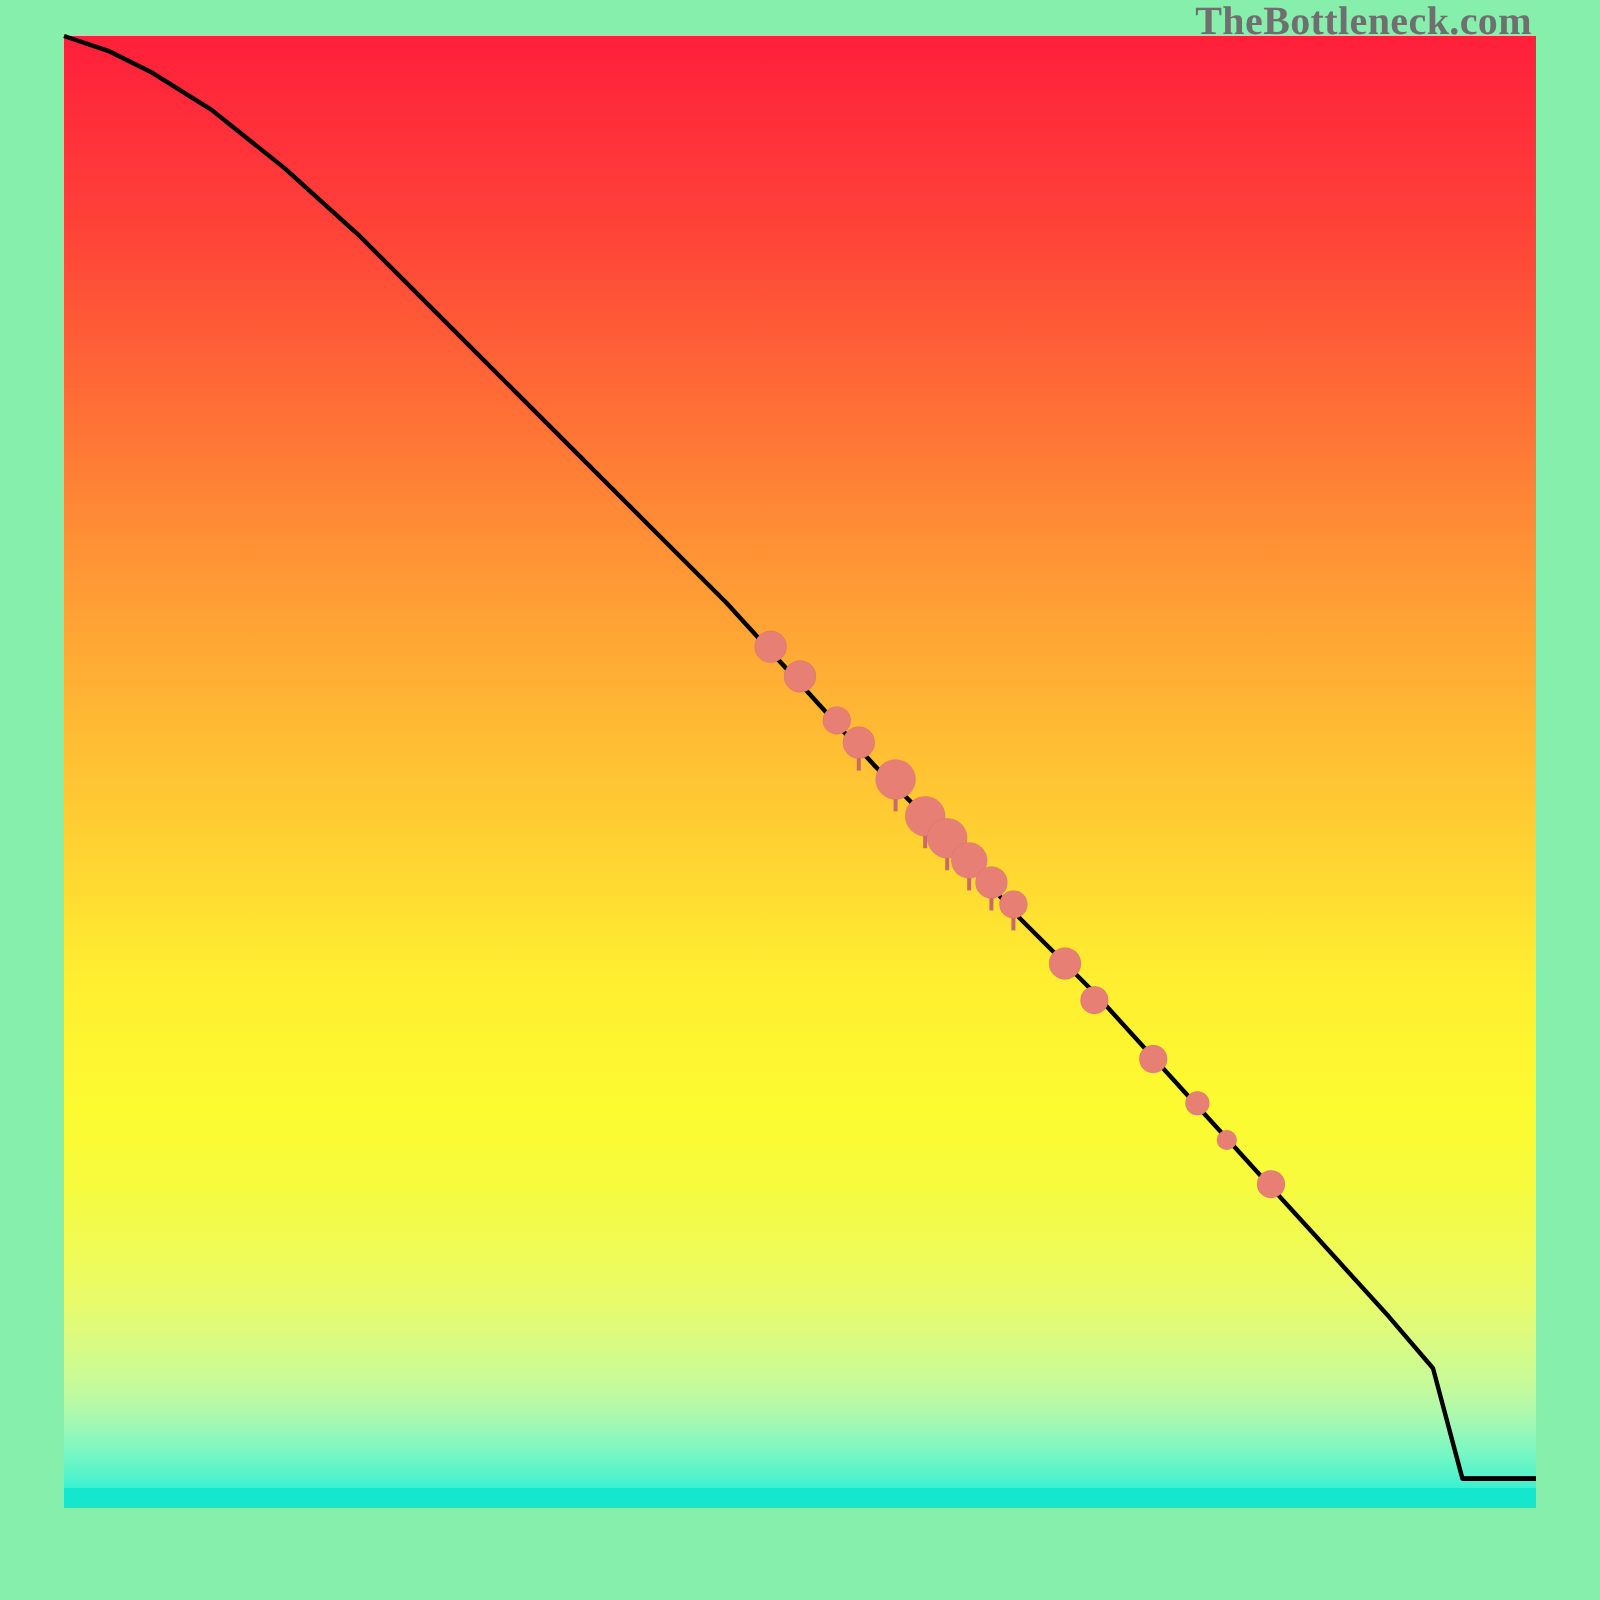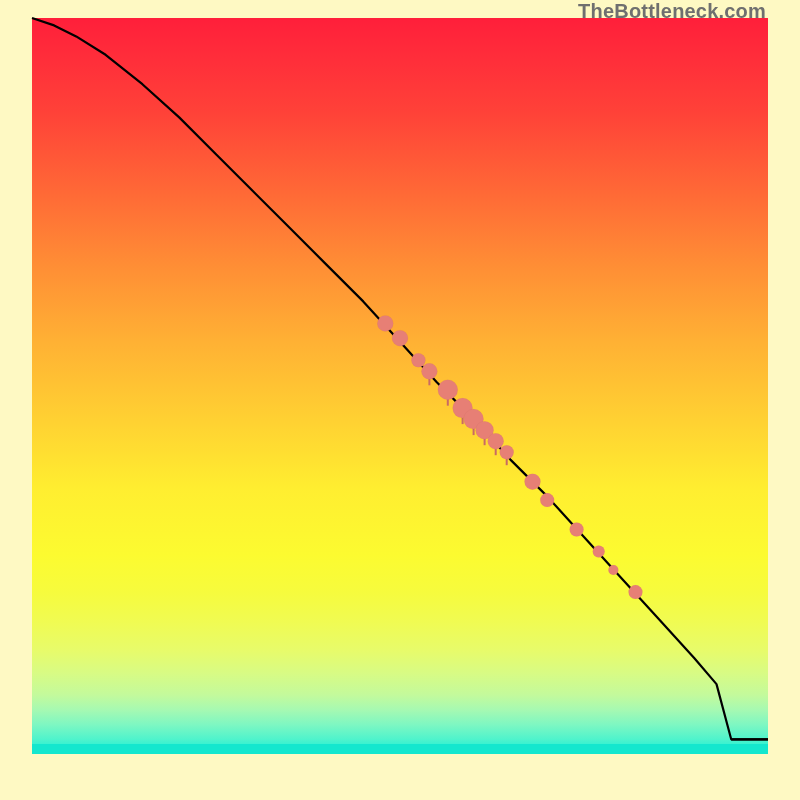--- a/index.html
+++ b/index.html
@@ -8,21 +8,22 @@
     width: 800px;
     height: 800px;
     background: #000;
     overflow: hidden;
     font-family: Arial, Helvetica, sans-serif;
   }
   .stage {
     position: relative;
     width: 800px;
     height: 800px;
-    background: #fef9c3;
+    background: #86efac;
+    font-family: Liberation Serif, serif;
   }
   .plot {
     position: absolute;
     left: 32px;
     top: 18px;
     width: 736px;
     height: 736px;
     
     background: linear-gradient(to bottom,
       #ff1f3a 0%,

